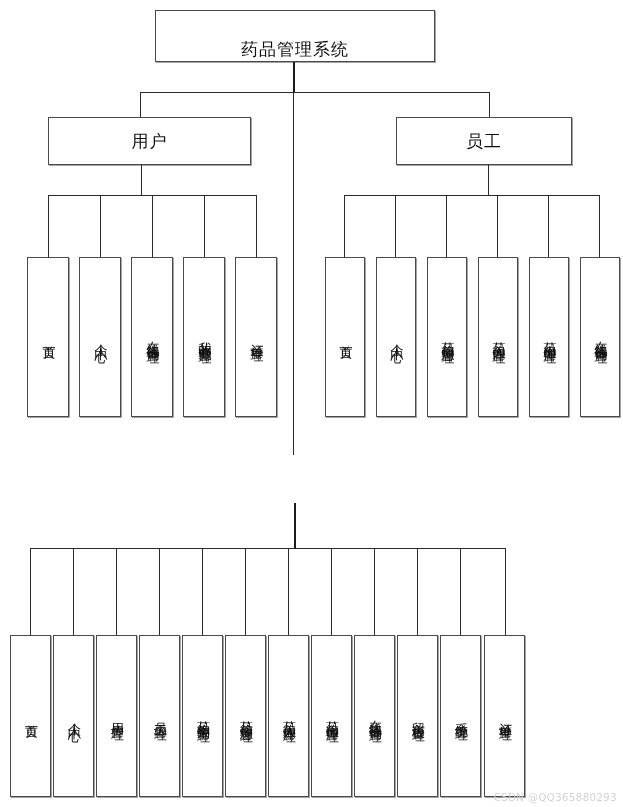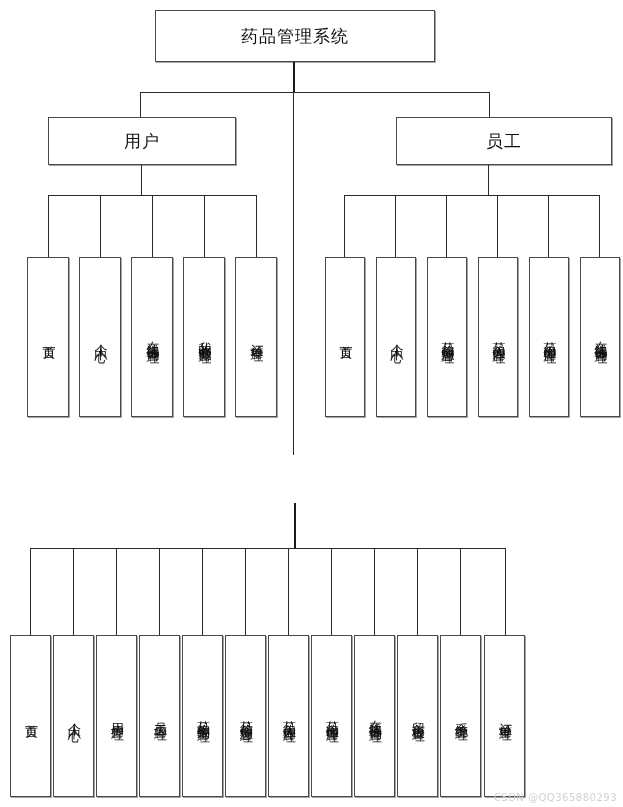--- a/index.html
+++ b/index.html
@@ -60,35 +60,35 @@
     white-space:nowrap;
     font-family:"DejaVu Sans",sans-serif;
     user-select:none;
   }
 </style>
 </head>
 <body>
 
 <div id="canvas">
 
-  <div class="node wide" style="left:155px;top:10px;width:280px;height:52px;">
+  <div class="node wide" style="left:155px;top:10px;width:280px;height:52px;align-items:flex-end;">
     <span>药品管理系统</span>
   </div>
 
   <div class="ln v" style="left:293px;top:62px;width:2px;height:30px;background:#1a1a1a;"></div>
 
   <div class="ln h" style="left:140px;top:92px;width:350px;height:1px;"></div>
 
   <div class="ln v" style="left:140px;top:92px;height:25px;"></div>
 
   <div class="ln v" style="left:489px;top:92px;height:25px;"></div>
 
   <div class="ln v" style="left:293px;top:92px;height:363px;"></div>
 
-  <div class="node wide" style="left:48px;top:117px;width:188px;height:48px;font-family:Liberation Mono, monospace;">
+  <div class="node wide" style="left:48px;top:117px;width:203px;height:48px;font-family:Liberation Mono, monospace;">
     <span>用户</span>
   </div>
 
   <div class="ln v" style="left:141px;top:165px;height:30px;"></div>
   <div class="ln h" style="left:48px;top:195px;width:208px;height:1px;"></div>
 
   <div class="ln v" style="left:48px;top:195px;height:62px;"></div>
   <div class="ln v" style="left:100px;top:195px;height:62px;"></div>
   <div class="ln v" style="left:152px;top:195px;height:62px;"></div>
   <div class="ln v" style="left:204px;top:195px;height:62px;"></div>
@@ -103,21 +103,21 @@
   <div class="node leaf" style="left:131px;top:257px;width:42px;height:160px;">
     <span class="vtext">在线咨询管理</span>
   </div>
   <div class="node leaf" style="left:183px;top:257px;width:42px;height:160px;">
     <span class="vtext">我的收藏管理</span>
   </div>
   <div class="node leaf" style="left:235px;top:257px;width:42px;height:160px;">
     <span class="vtext">订单管理</span>
   </div>
 
-  <div class="node wide" style="left:396px;top:117px;width:216px;height:48px;">
+  <div class="node wide" style="left:396px;top:117px;width:176px;height:48px;">
     <span>员工</span>
   </div>
 
   <div class="ln v" style="left:488px;top:165px;height:30px;"></div>
   <div class="ln h" style="left:344px;top:195px;width:256px;height:1px;"></div>
 
   <div class="ln v" style="left:344px;top:195px;height:62px;"></div>
   <div class="ln v" style="left:395px;top:195px;height:62px;"></div>
   <div class="ln v" style="left:446px;top:195px;height:62px;"></div>
   <div class="ln v" style="left:497px;top:195px;height:62px;"></div>

